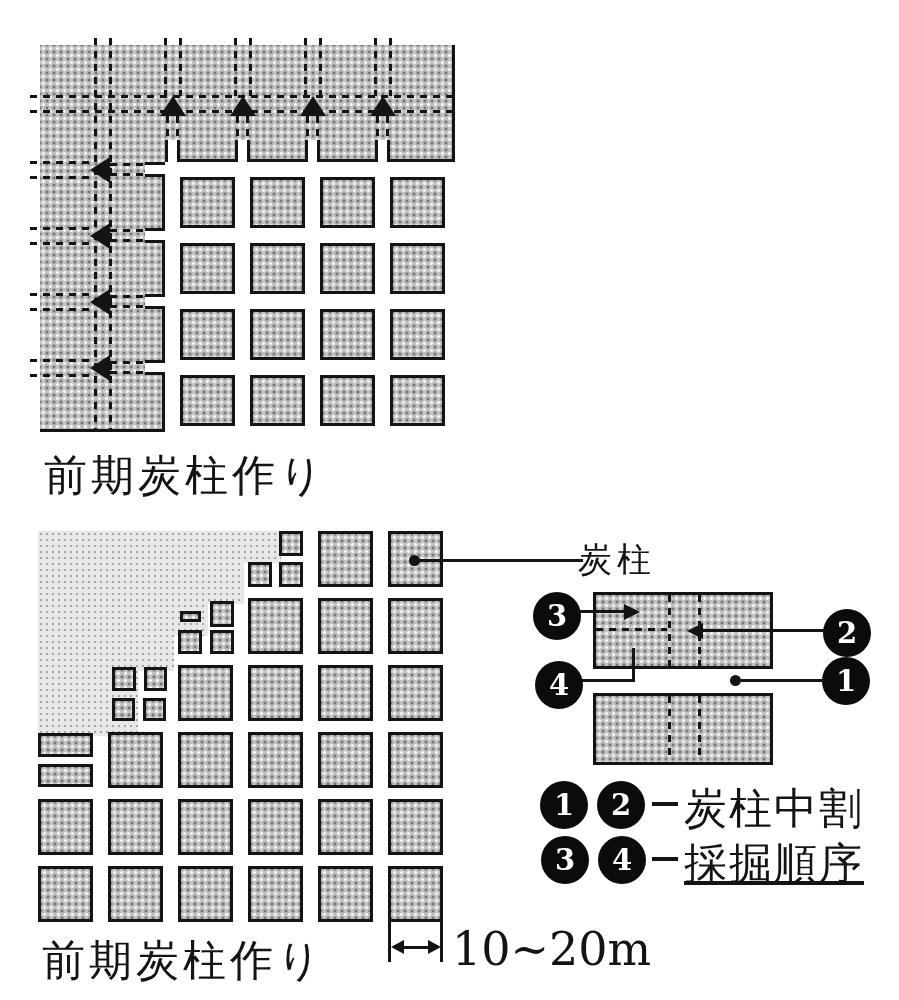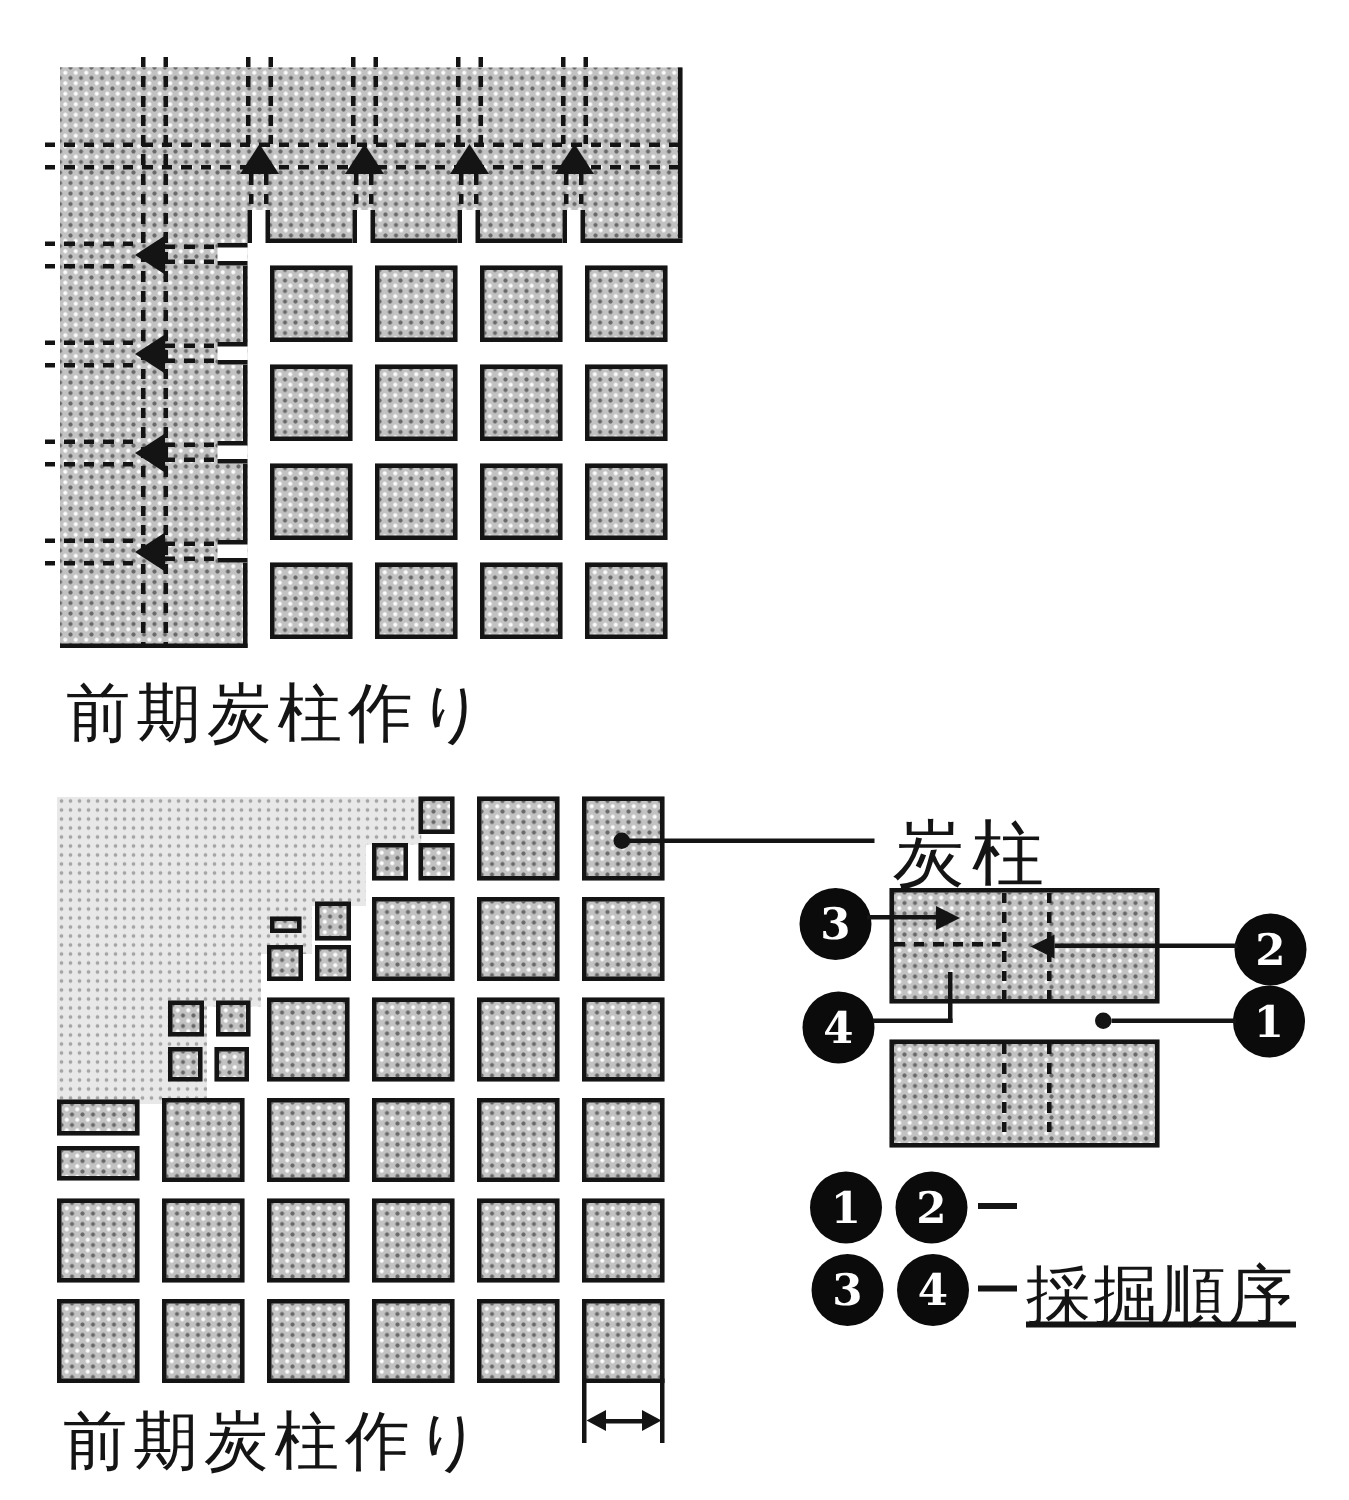--- a/index.html
+++ b/index.html
@@ -168,21 +168,21 @@
       <div class="abs ht sq" style="left: 140px; top: 335px; width: 55px; height: 56px;"></div>
       <div class="abs ht sq" style="left: 210px; top: 335px; width: 55px; height: 56px;"></div>
       <div class="abs ht sq" style="left: 280px; top: 335px; width: 55px; height: 56px;"></div>
       <div class="abs ht sq" style="left: 350px; top: 335px; width: 55px; height: 56px;"></div>
     </div>
 
   <div class="abs jp title" style="left:42px; top:932px;">前期炭柱作り</div>
 
   <div class="abs dot" style="left:409px; top:555px; width:11px; height:11px;"></div>
   <div class="abs bar" style="left:419px; top:559px; width:164px; height:3px;"></div>
-  <div class="abs jp" style="left:595px; top:537px; font-size:48px; letter-spacing:5px;">炭柱</div>
+  <div class="abs jp" style="left:578px; top:537px; font-size:34px; letter-spacing:5px;">炭柱</div>
 
   <div class="abs ht sq" style="left:593px; top:592px; width:180px; height:77px;"></div>
   <div class="abs ht sq" style="left:593px; top:693px; width:180px; height:72px;"></div>
   <div class="abs vdash" style="left:668px; top:595px; height:71px;"></div>
   <div class="abs vdash" style="left:698px; top:595px; height:71px;"></div>
   <div class="abs vdash" style="left:668px; top:696px; height:64px;"></div>
   <div class="abs vdash" style="left:698px; top:696px; height:64px;"></div>
   <div class="abs hdash" style="left:596px; top:628px; width:71px;"></div>
 
   <div class="abs circle-num" style="left:533px; top:592px;">3</div>
@@ -197,25 +197,27 @@
   <div class="abs bar" style="left:703px; top:629px; width:122px; height:3px;"></div>
   <div class="abs tri tri-l-m" style="left:687px; top:623px;"></div>
 
   <div class="abs circle-num" style="left:822px; top:657px;">1</div>
   <div class="abs dot" style="left:730px; top:675px; width:11px; height:11px;"></div>
   <div class="abs bar" style="left:741px; top:679px; width:83px; height:3px;"></div>
 
   <div class="abs circle-num" style="left:540px; top:781px;">1</div>
   <div class="abs circle-num" style="left:597px; top:781px;">2</div>
   <div class="abs bar" style="left:652px; top:802px; width:26px; height:4px;"></div>
+  <div class="abs jp" style="left:684px; top:780px; font-size:43px; letter-spacing:2px; white-space:nowrap;">炭柱中割</div>
 
   <div class="abs circle-num" style="left:541px; top:836px;">3</div>
   <div class="abs circle-num" style="left:598px; top:836px;">4</div>
   <div class="abs bar" style="left:652px; top:857px; width:26px; height:4px;"></div>
   <div class="abs jp" style="left:684px; top:835px; font-size:43px; letter-spacing:2px; white-space:nowrap;text-decoration:underline;">採掘順序</div>
 
   <div class="abs bar" style="left:388px; top:919px; width:2.5px; height:43px;"></div>
   <div class="abs bar" style="left:440px; top:919px; width:2.5px; height:43px;"></div>
   <div class="abs bar" style="left:398px; top:946px; width:35px; height:3px;"></div>
   <div class="abs tri tri-l-s" style="left:391px; top:940px;"></div>
   <div class="abs tri tri-r-s" style="left:428px; top:940px;"></div>
+  <div class="abs jp scaletext" style="left:452px; top:922px;">10~20m</div>
 
 </div>
 
 </body></html>

